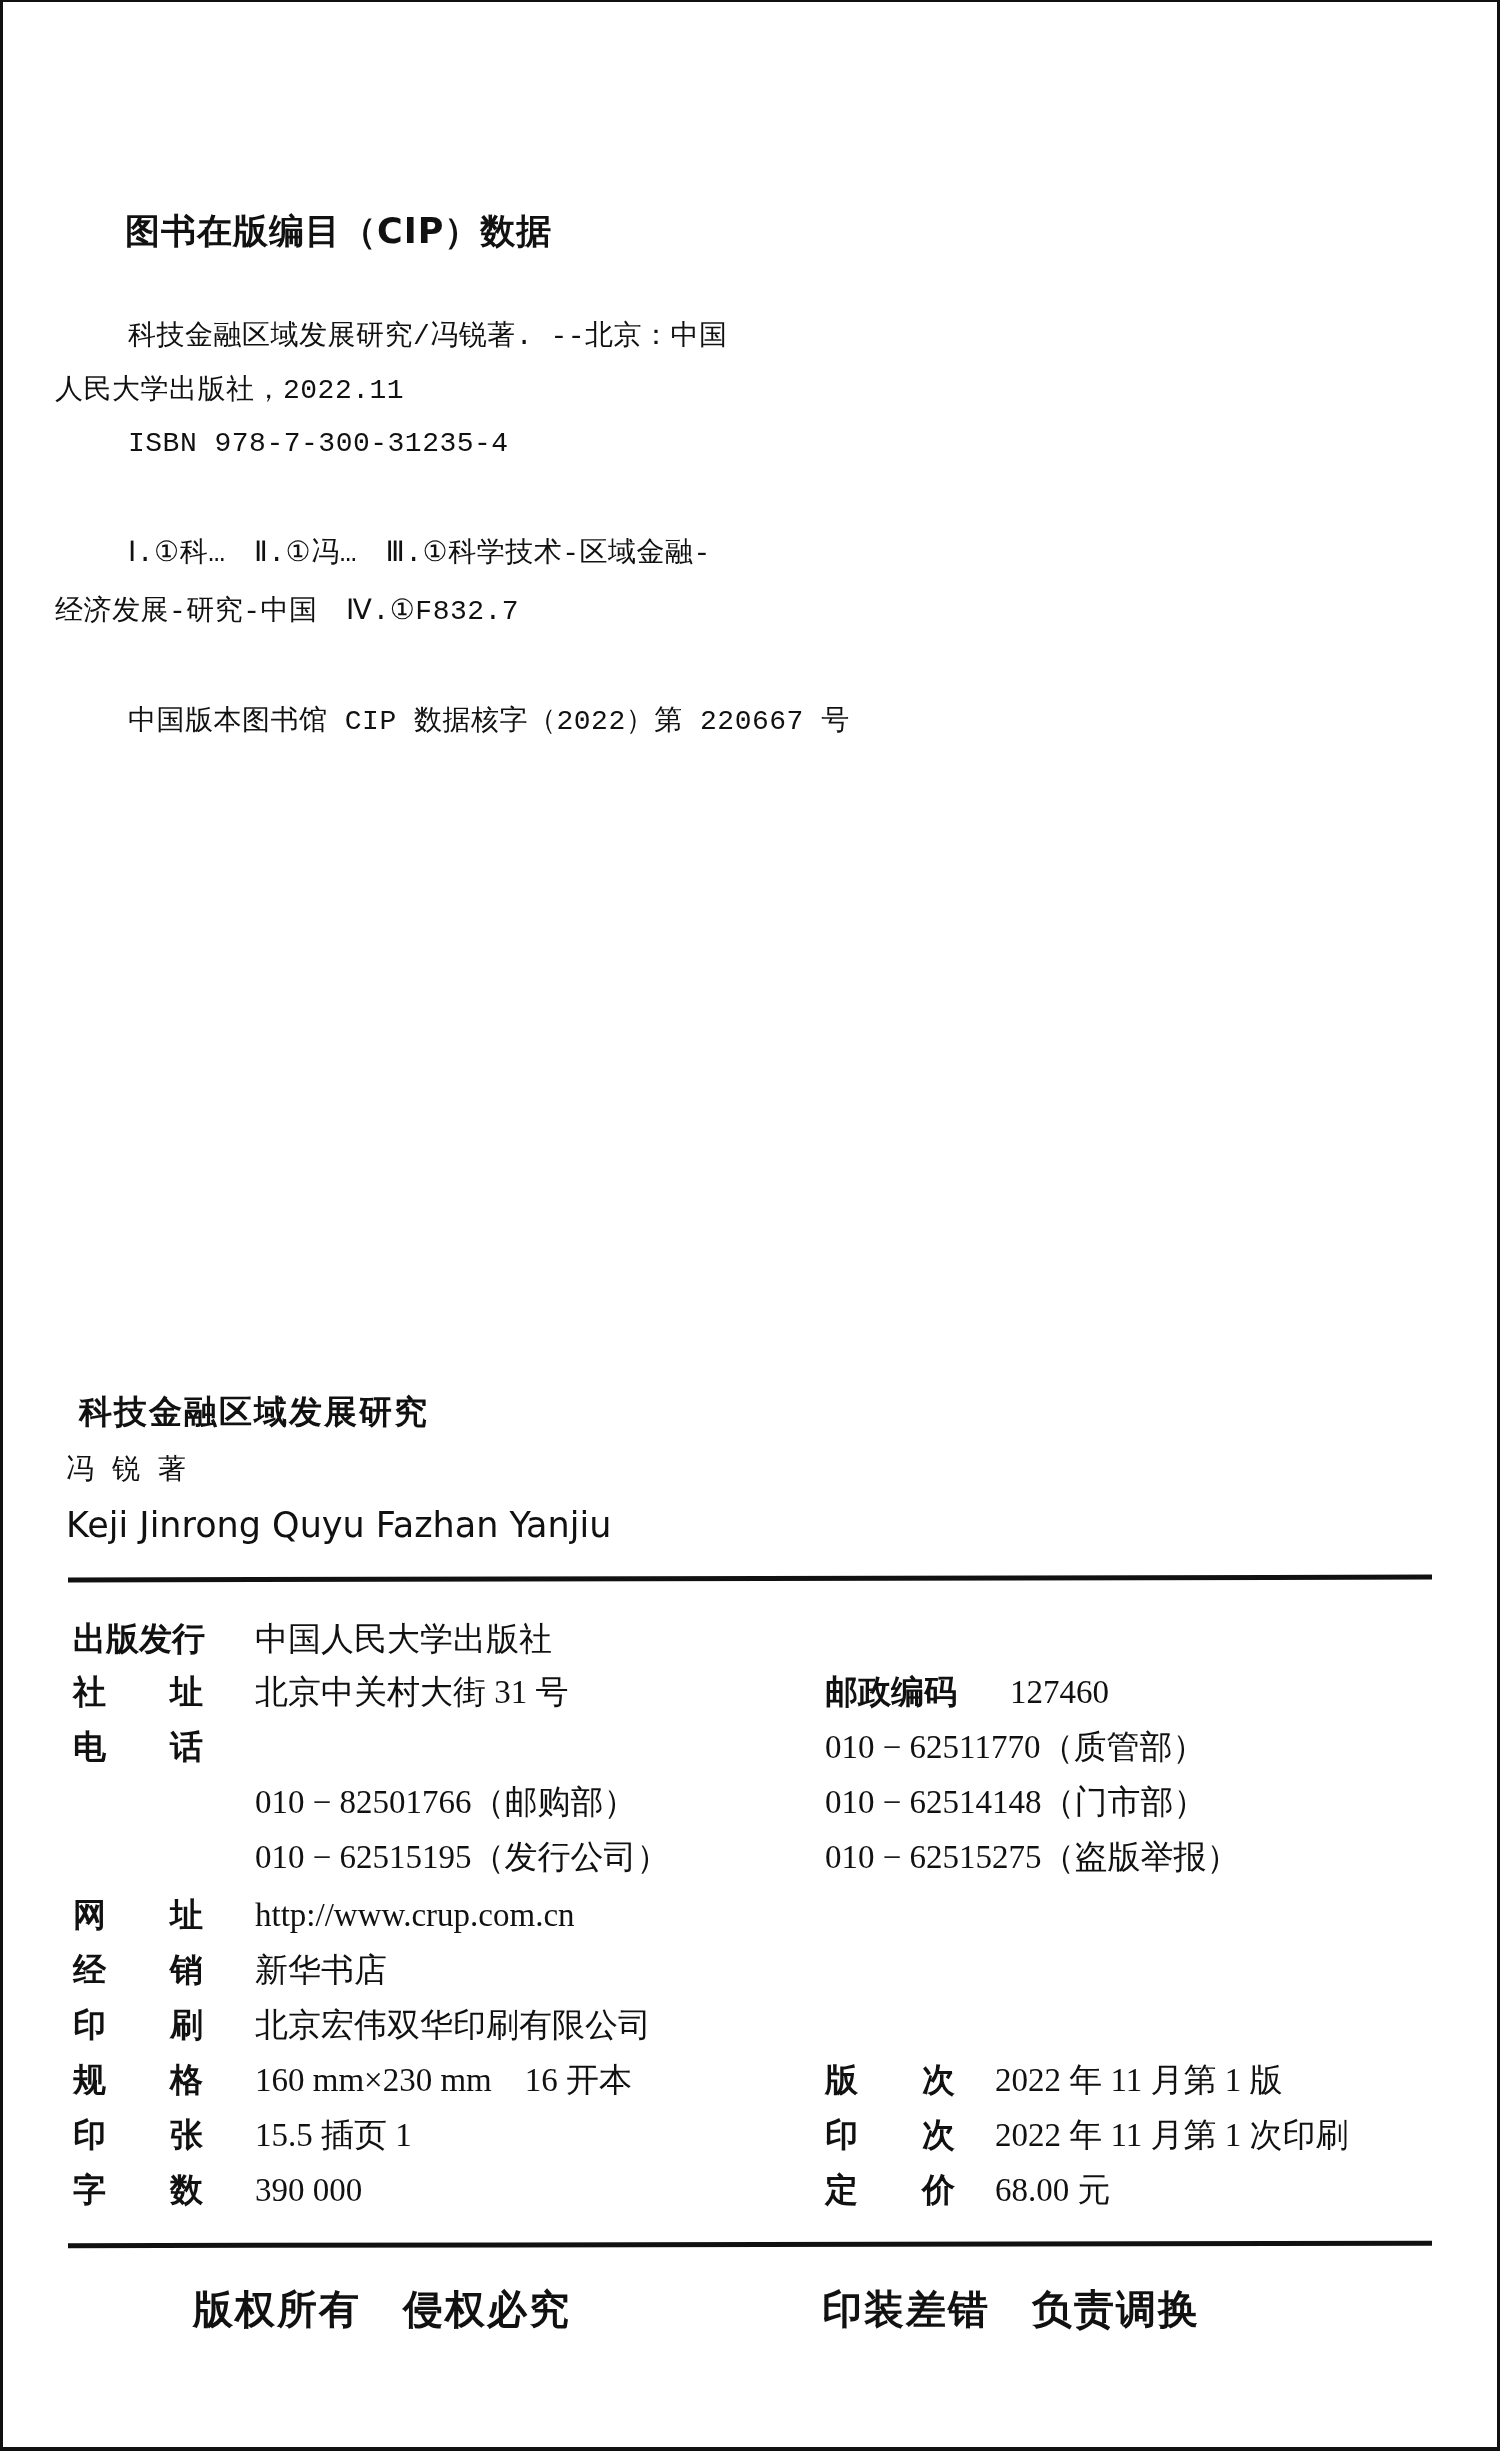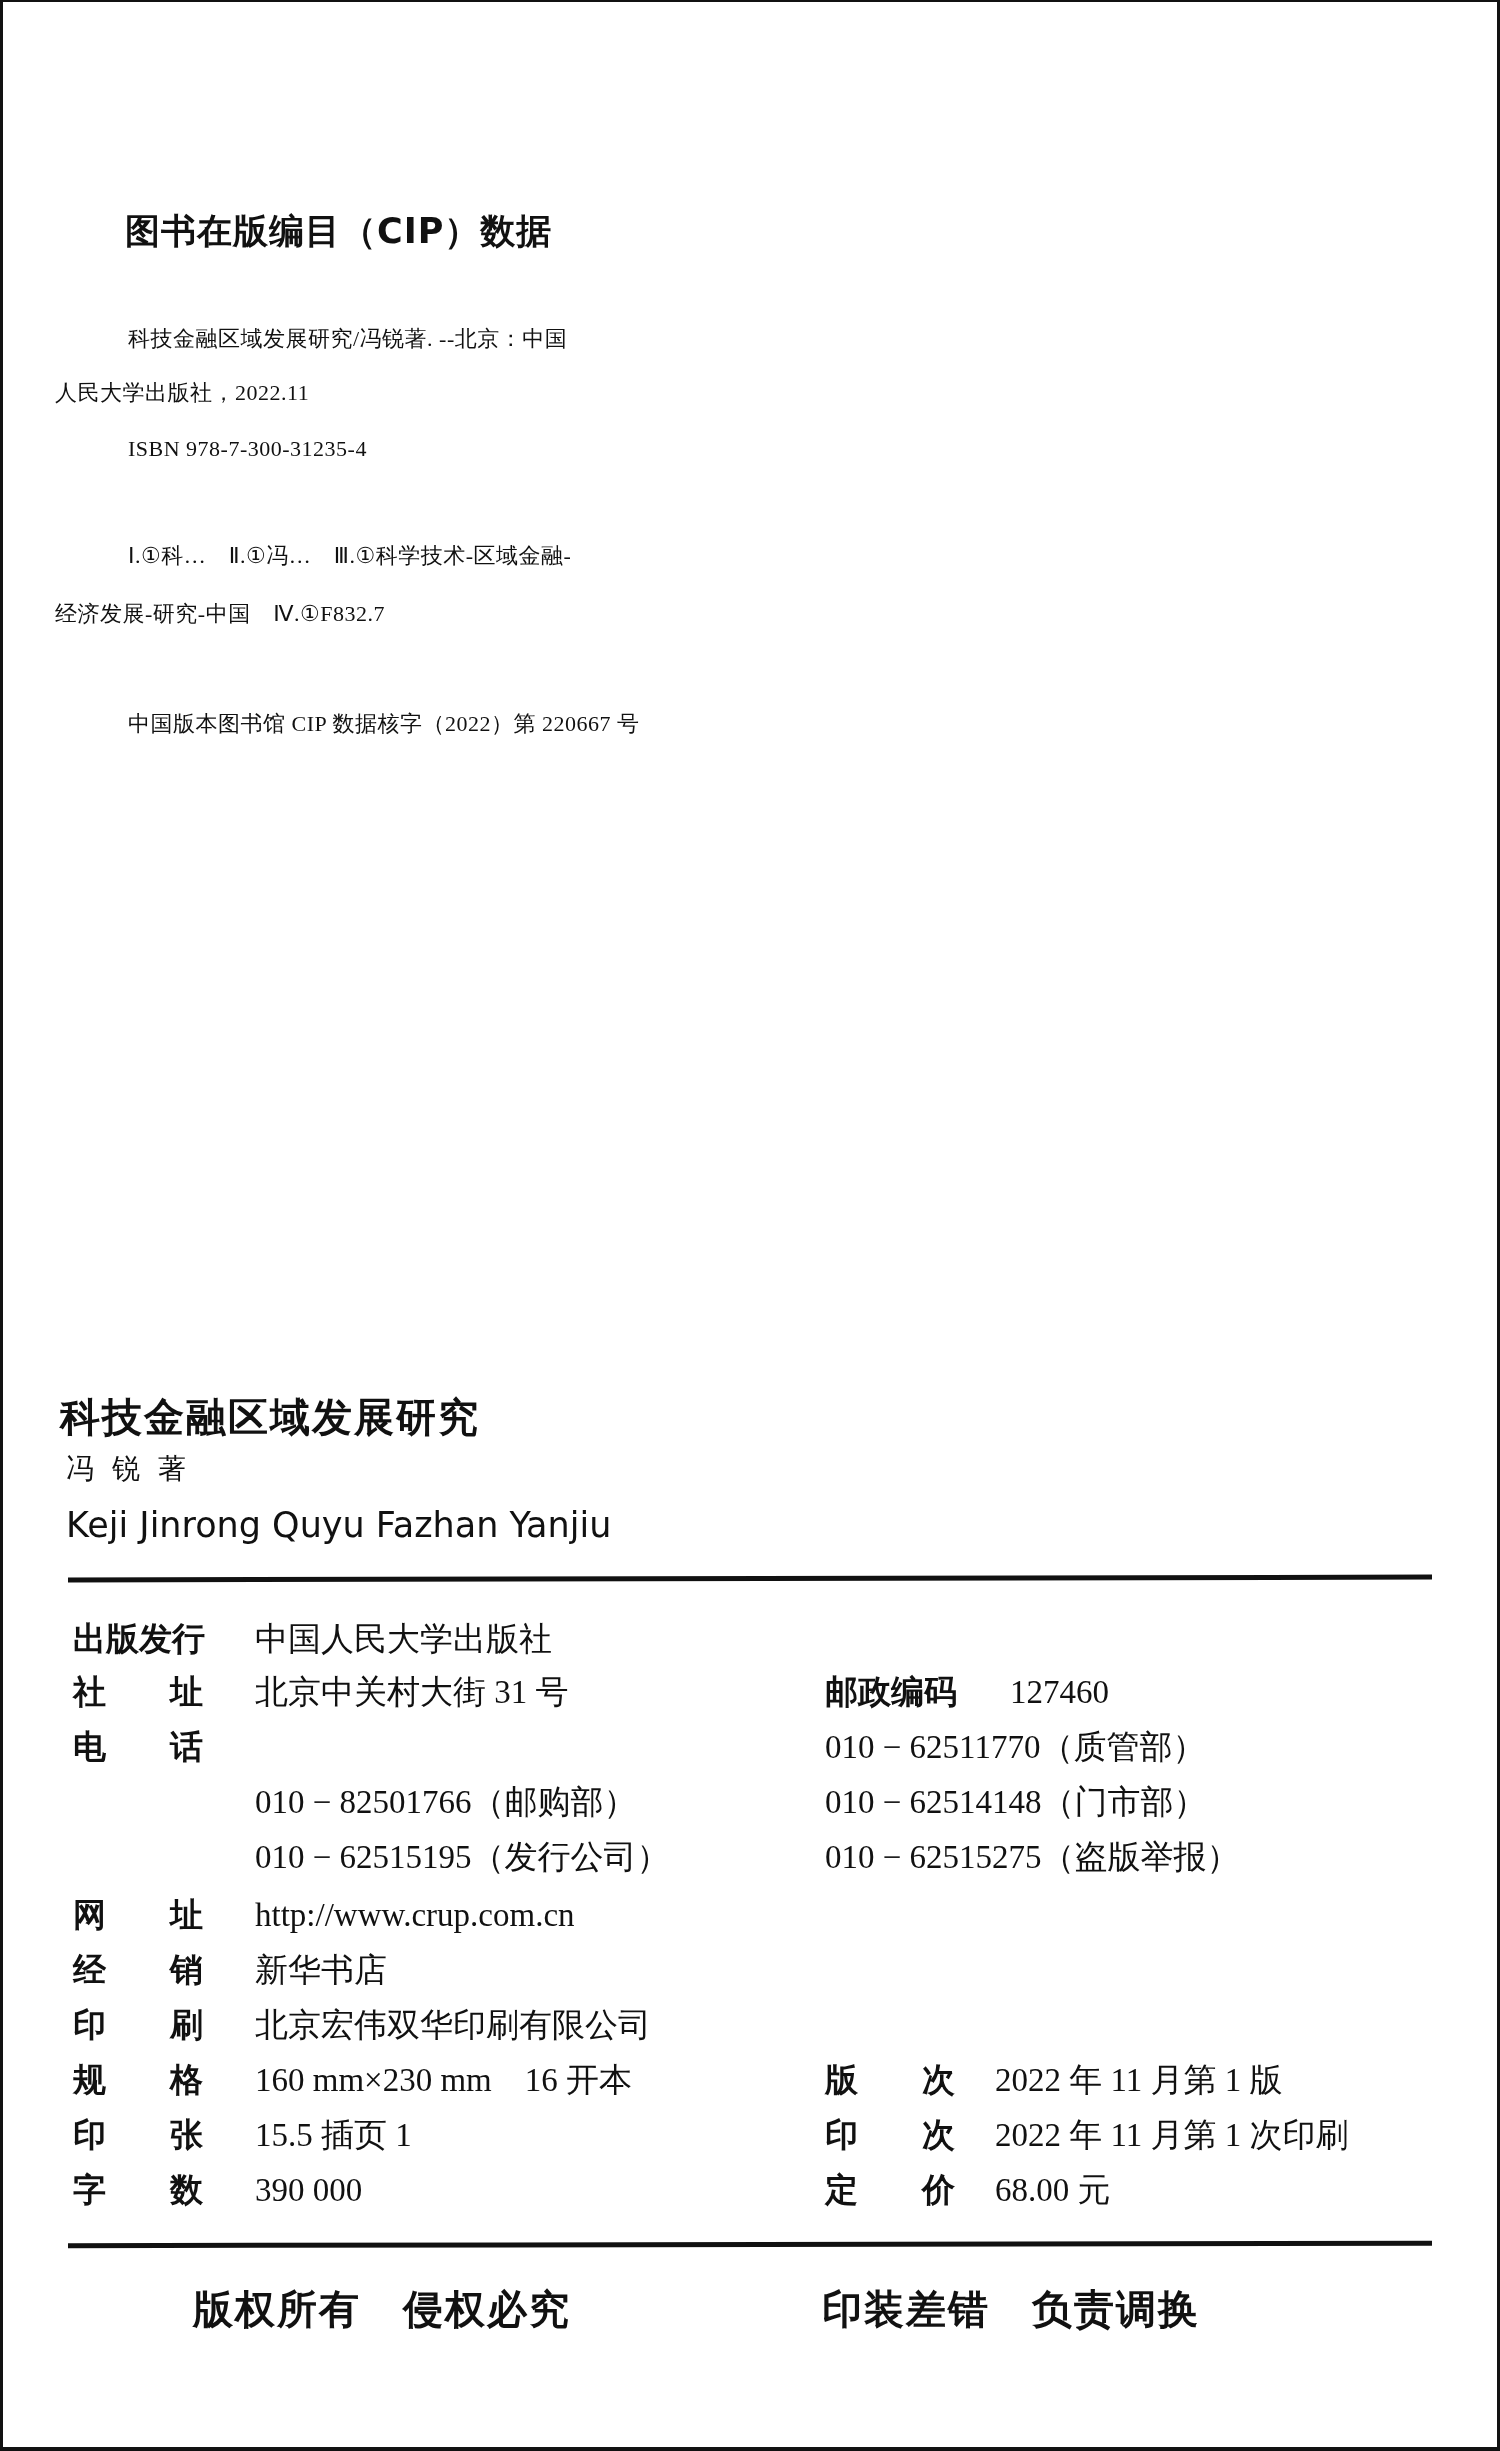--- a/index.html
+++ b/index.html
@@ -14,26 +14,25 @@
       border-left: 3px solid #111; border-top: 2px solid #111;
       border-right: 3px solid #111; border-bottom: 4px solid #111;
       pointer-events: none;
     }
     .abs { position: absolute; white-space: nowrap; }
     .cip-title {
       left: 125px; top: 208px; font-size: 35px; font-weight: bold;
       font-family: "DejaVu Sans", "Liberation Sans", sans-serif; letter-spacing: 1px;
     }
     .cip-line {
-      font-size: 22px; letter-spacing: 0.5px;
-      font-family: Liberation Serif, serif;
-      margin-top: 8px;
+      font-size: 28px; letter-spacing: 0.5px;
+      font-family: Liberation Mono, monospace;
     }
     .book-title {
-      left: 60px; top: 1390px; font-size: 40px; font-weight: bold;
+      left: 79px; top: 1390px; font-size: 33px; font-weight: bold;
       font-family: "DejaVu Sans", "Liberation Sans", sans-serif; letter-spacing: 2px;
     }
     .book-author {
       left: 66px; top: 1450px; font-size: 28px;
       font-family: Liberation Sans, sans-serif; word-spacing: 18px; letter-spacing: 18px;
     }
     .book-pinyin {
       left: 66px; top: 1505px; font-size: 35px;
       font-family: "DejaVu Sans", "Liberation Sans", sans-serif;
     }

